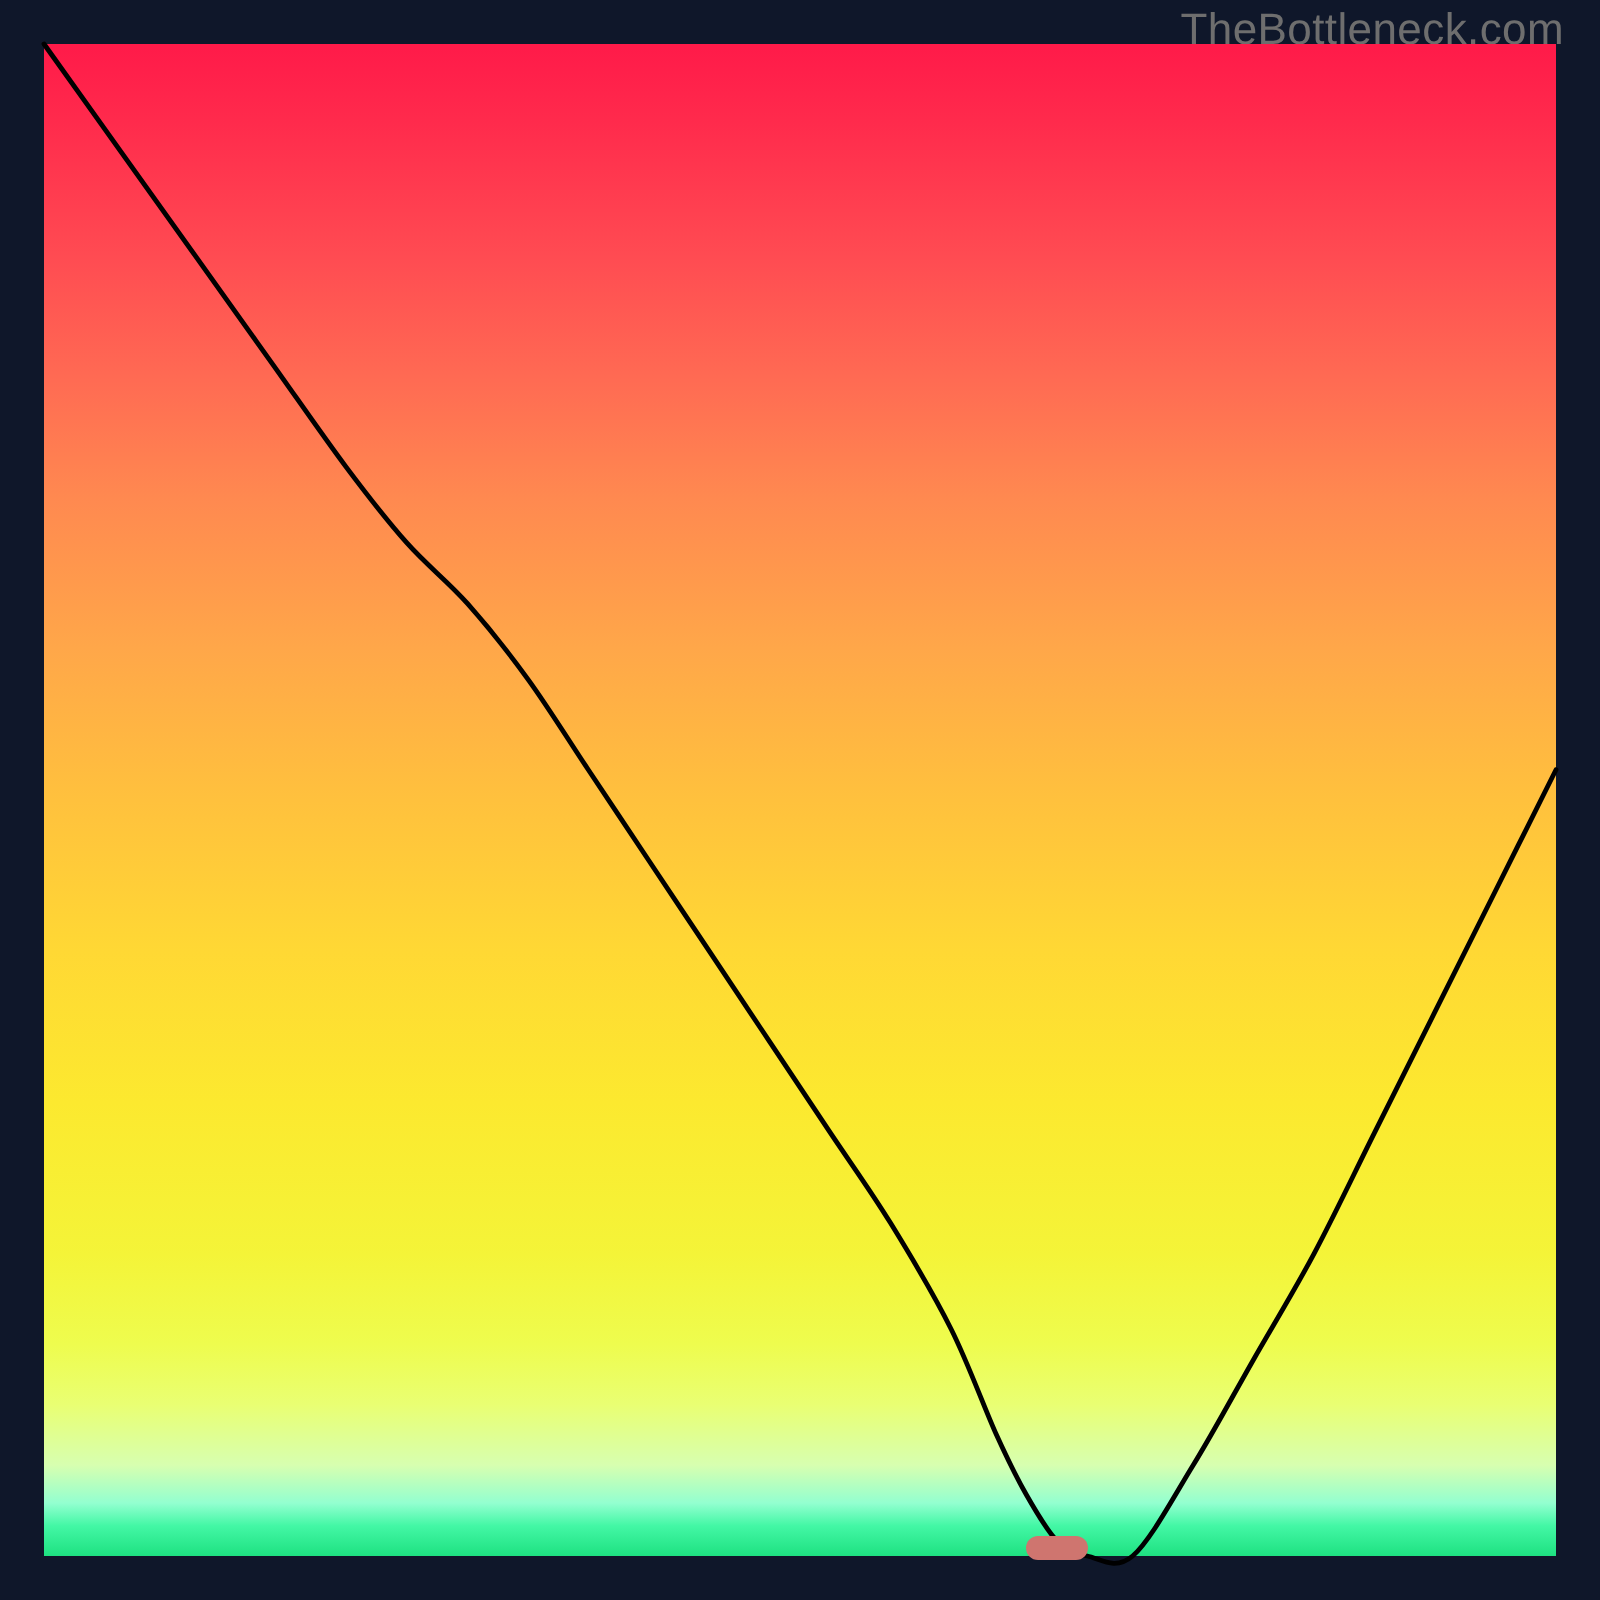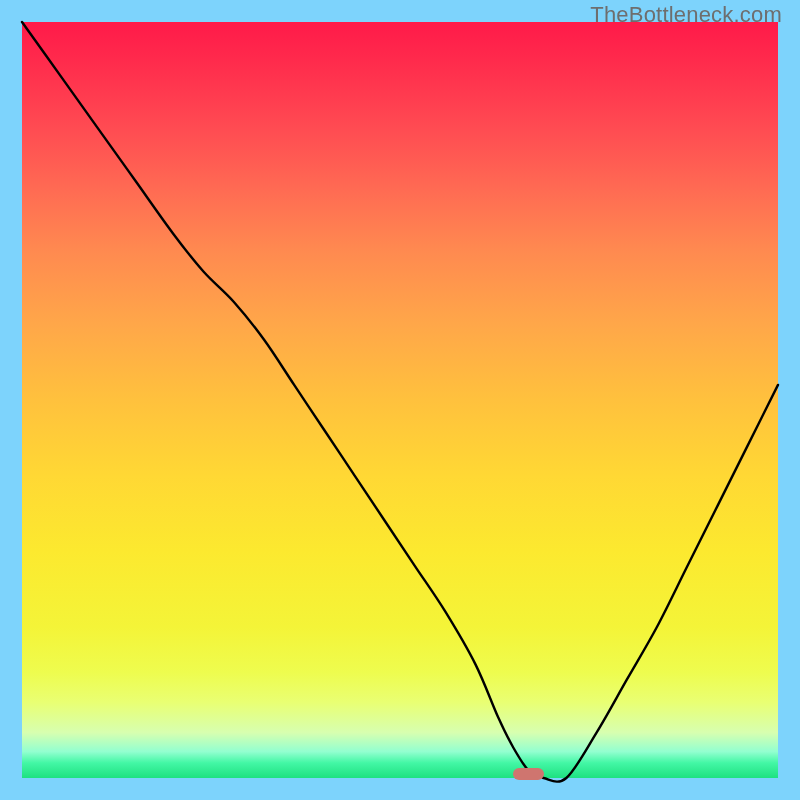--- a/index.html
+++ b/index.html
@@ -10,21 +10,21 @@
     background: #000;
     overflow: hidden;
     font-family: Arial, Helvetica, sans-serif;
   }
   .frame {
     position: absolute;
     left: 0;
     top: 0;
     width: 800px;
     height: 800px;
-    background: #7dd3fc;
+    background: #0f172a;
   }
   .plot {
     position: absolute;
     left: 22px;
     top: 22px;
     width: 756px;
     height: 756px;
     background: linear-gradient(to bottom,
       #ff1a49 0%,
       #ff2a4c 5%,

